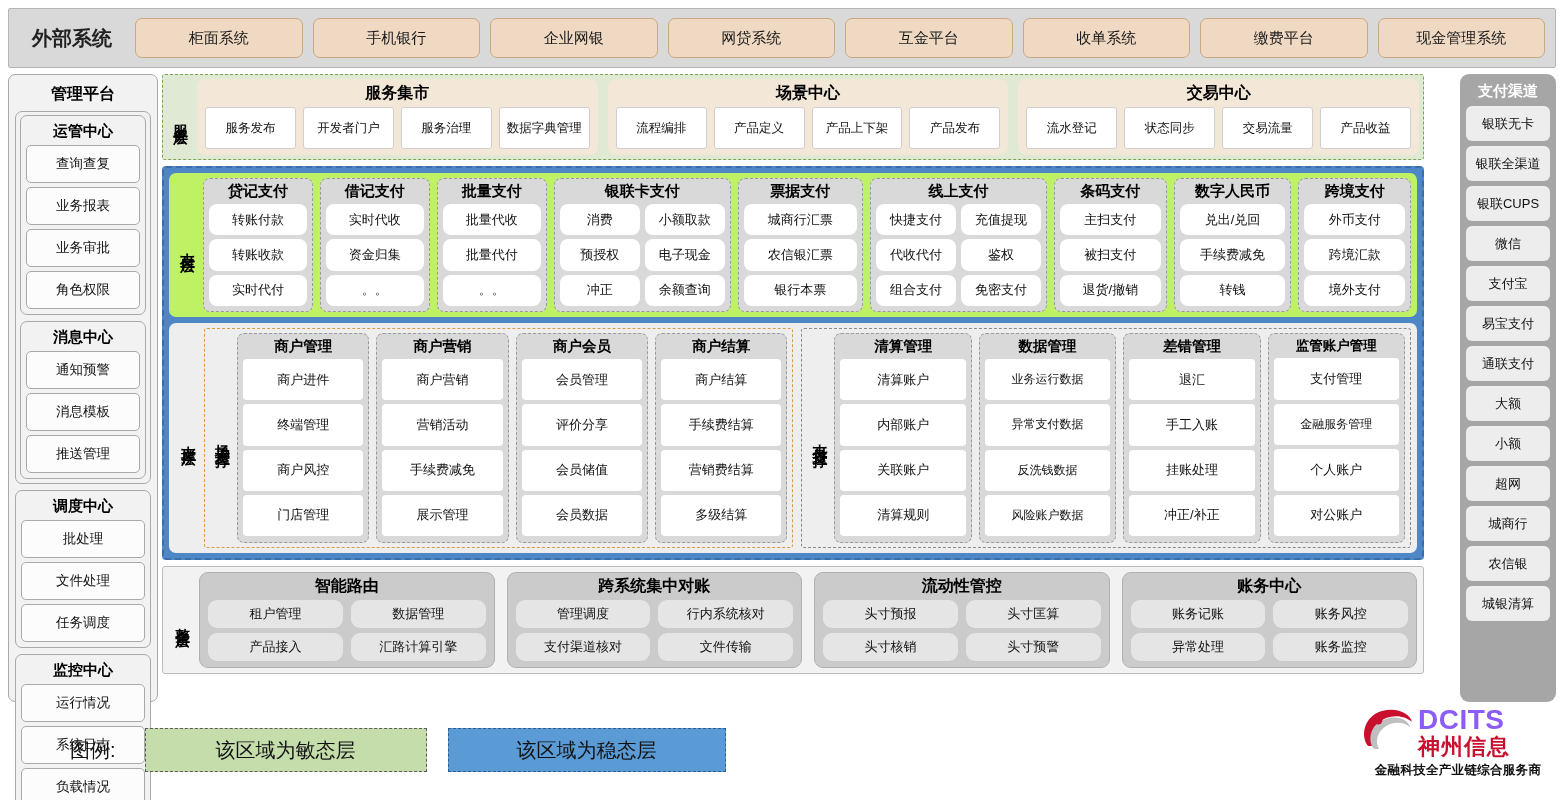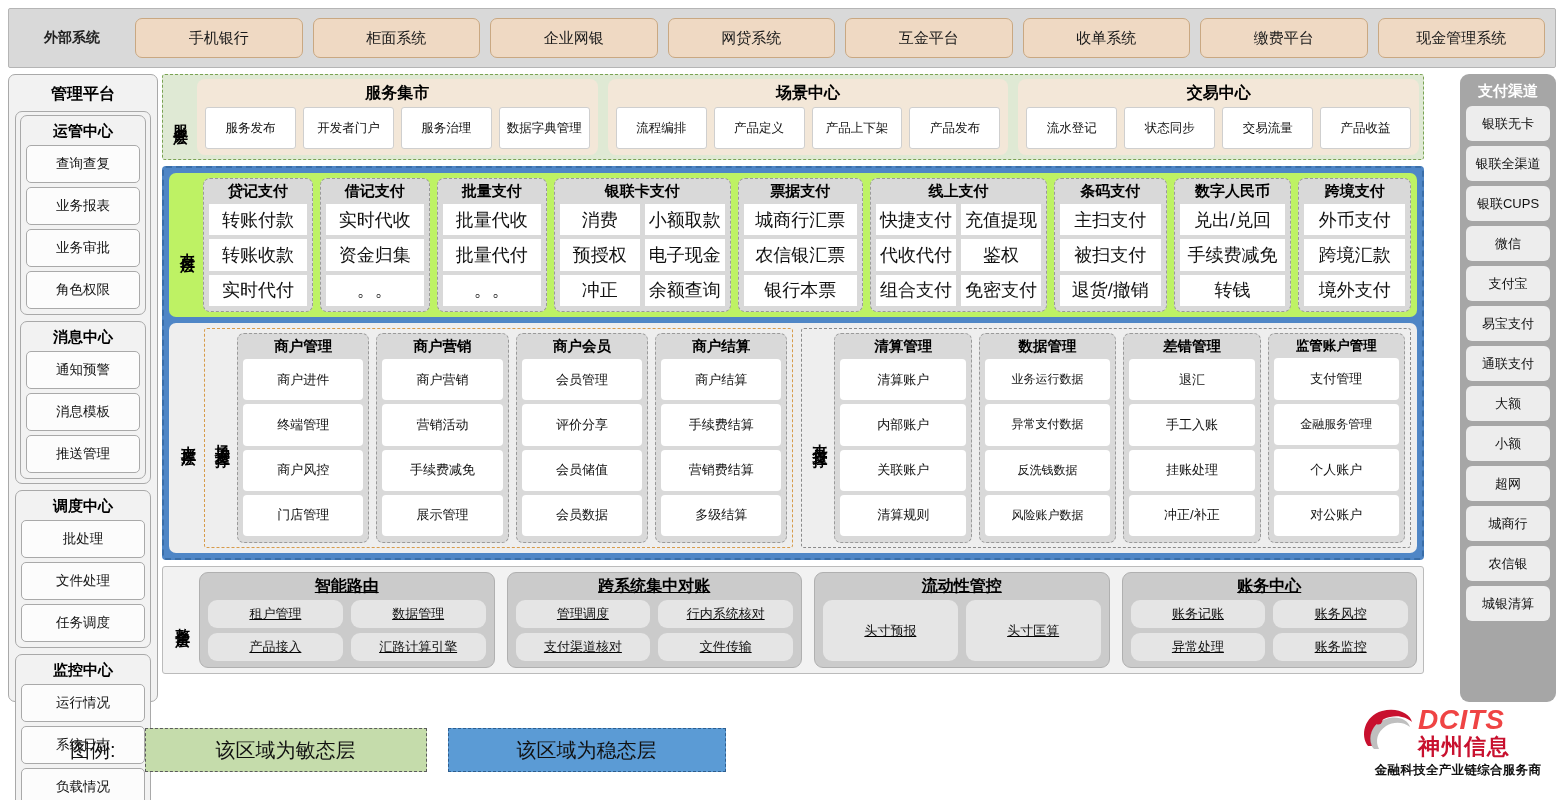--- a/index.html
+++ b/index.html
@@ -9,21 +9,21 @@
     overflow:hidden;
   }
   .page{ position:relative; width:1564px; height:800px; }
 
   
   .ext-bar{
     position:absolute; left:8px; top:8px; width:1548px; height:60px;
     background:#d9d9d9; border:1px solid #b5b5b5; border-radius:2px;
     display:flex; align-items:center; padding:0 10px; gap:10px;
   }
-  .ext-title{ font-size:14px; font-weight:bold; color:#222; width:106px; text-align:center; flex:none;}
+  .ext-title{ font-size:20px; font-weight:bold; color:#222; width:106px; text-align:center; flex:none;}
   .ext-item{
     flex:1 1 0; height:40px; background:#efd9c3; border:1px solid #c9a882;
     border-radius:7px; display:flex; align-items:center; justify-content:center;
     font-size:15px; color:#1a1a1a;
   }
 
   
   .left-side{
     position:absolute; left:8px; top:74px; width:150px; height:628px;
     background:#f2f2f2; border:1px solid #a9a9a9; border-radius:7px;
@@ -96,23 +96,23 @@
   .pay-vlabel{ width:24px; }
   .pay-cols{ flex:1; display:flex; gap:7px; padding-left:4px; }
   .pay-col{
     background:#d9d9d9; border:1.5px dashed #9a9a9a; border-radius:7px;
     padding:2px 5px 5px; display:flex; flex-direction:column;
   }
   .pay-col-title{ font-size:15px; font-weight:bold; text-align:center; padding:1px 0 3px; color:#000; white-space:nowrap;}
   .pay-grid{ flex:1; display:flex; flex-direction:column; gap:4px; }
   .pay-grow{ display:flex; gap:5px; flex:1; }
   .pay-chip{
-    flex:1; background:#fff; border-radius:0;
+    flex:1; background:#fff; border-radius:8px;
     display:flex; align-items:center; justify-content:center;
-    font-size:18px; color:#111; white-space:nowrap;text-align:center;
+    font-size:13px; color:#111; white-space:nowrap;text-align:center;
   }
 
   
   .sup-layer{
     background:#eeeeee; border-radius:7px; flex:1;
     display:flex; align-items:stretch; padding:5px 6px;
   }
   .sup-vlabel{ width:26px; }
   .sup-zones{ flex:1; display:flex; gap:8px; padding-left:3px; }
   .sup-zone{
@@ -136,21 +136,21 @@
 
   
   .integ{
     margin-top:6px; background:#f2f2f2; border:1px solid #bbb; border-radius:3px;
     height:108px; display:flex; align-items:stretch; padding:5px 6px;
   }
   .integ-vlabel{ width:26px; }
   .integ-cards{ flex:1; display:flex; gap:12px; padding-left:4px; }
   .integ-card{
     flex:1; background:#cbcbcb; border:1px solid #b0b0b0; border-radius:9px;
-    padding:2px 8px 6px; display:flex; flex-direction:column;text-decoration:underline;
+    padding:2px 8px 6px; display:flex; flex-direction:column;
   }
   .integ-title{ font-size:16px; font-weight:bold; text-align:center; padding:1px 0 3px; color:#000;}
   .integ-grid{ flex:1; display:flex; flex-direction:column; gap:5px; }
   .integ-row{ display:flex; gap:8px; flex:1; }
   .integ-chip{
     flex:1; background:#e5e5e5; border-radius:9px;
     display:flex; align-items:center; justify-content:center;
     font-size:13px; color:#111; white-space:nowrap;
   }
 
@@ -163,33 +163,33 @@
   }
   .legend-stable{
     width:278px; height:44px; background:#5b9bd5; border:1.5px dashed #2e5e8f;
     display:flex; align-items:center; justify-content:center; font-size:20px; color:#111;
   }
 
   
   .logo{ position:absolute; right:6px; bottom:4px; width:200px; height:92px; }
   .logo-main{ display:flex; align-items:center; gap:4px; height:58px;}
   .logo-text{ display:flex; flex-direction:column; justify-content:center;}
-  .logo-dcits{ font-size:28px; font-weight:bold; font-style:italic; color:#ef4444; letter-spacing:0.5px; line-height:1;}
+  .logo-dcits{ font-size:28px; font-weight:bold; color:#8b5cf6; letter-spacing:0.5px; line-height:1;}
   .logo-cn{ font-size:22px; font-weight:bold; color:#c8102e; letter-spacing:1px; line-height:1.15;}
   .logo-tag{ font-size:12.5px; font-weight:bold; color:#111; text-align:center; letter-spacing:0.3px;}
 </style>
 </head>
 <body>
 
 <div class="page">
 
   <div class="ext-bar">
     <div class="ext-title">外部系统</div>
+    <div class="ext-item">柜面系统</div>
     <div class="ext-item">手机银行</div>
-    <div class="ext-item">柜面系统</div>
     <div class="ext-item">企业网银</div>
     <div class="ext-item">网贷系统</div>
     <div class="ext-item">互金平台</div>
     <div class="ext-item">收单系统</div>
     <div class="ext-item">缴费平台</div>
     <div class="ext-item">现金管理系统</div>
   </div>
 
   <div class="left-side">
     <div class="ls-title">管理平台</div>
@@ -567,20 +567,24 @@
           </div>
         </div>
 
         <div class="integ-card">
           <div class="integ-title">流动性管控</div>
           <div class="integ-grid">
             <div class="integ-row">
               <div class="integ-chip">头寸预报</div>
               <div class="integ-chip">头寸匡算</div>
             </div>
+            <div class="integ-row">
+              <div class="integ-chip">头寸核销</div>
+              <div class="integ-chip">头寸预警</div>
+            </div>
           </div>
         </div>
 
         <div class="integ-card">
           <div class="integ-title">账务中心</div>
           <div class="integ-grid">
             <div class="integ-row">
               <div class="integ-chip">账务记账</div>
               <div class="integ-chip">账务风控</div>
             </div>

